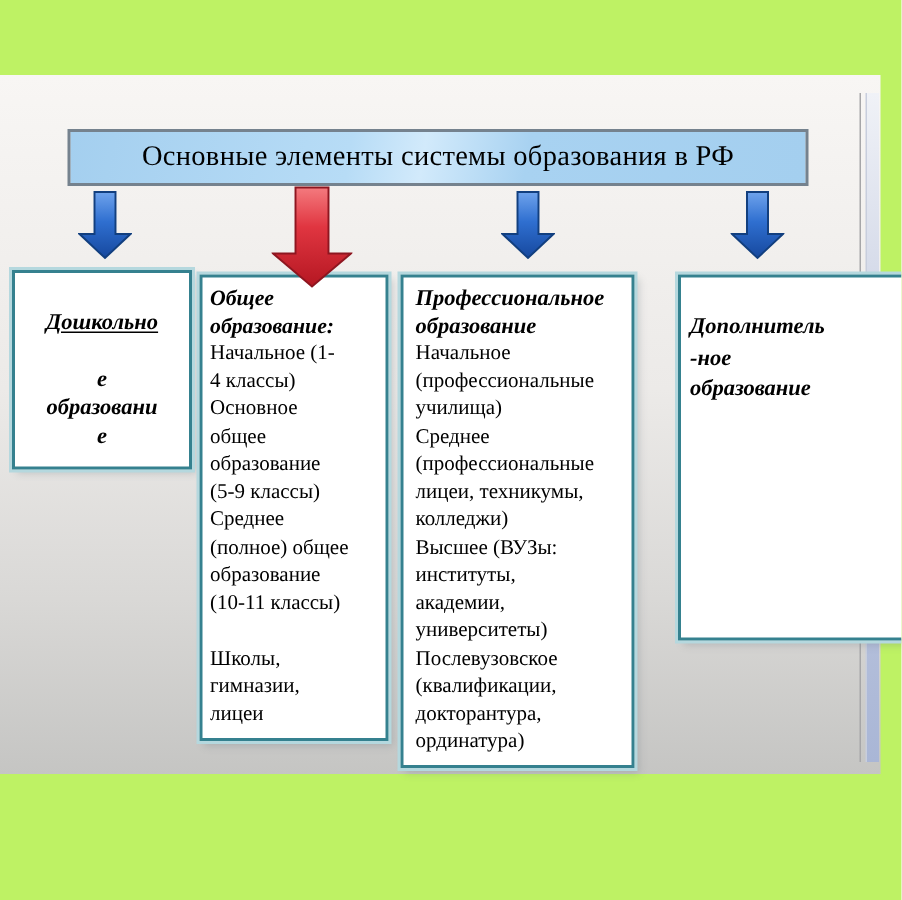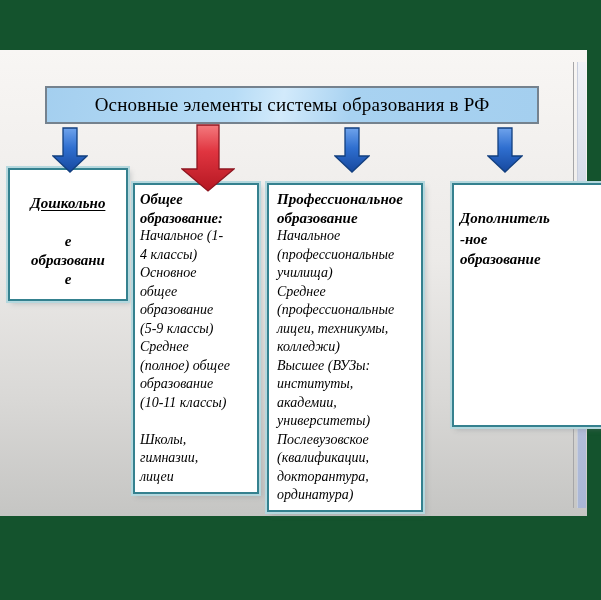--- a/index.html
+++ b/index.html
@@ -1,18 +1,18 @@
 <!DOCTYPE html>
 <html><head>
 <meta charset="utf-8">
 <style>
   html,body { margin:0; padding:0; background:#ffffff; }
   .stage {
     position:relative; width:601px; height:600px; overflow:hidden;
-    background:#14532d;
+    background:#bef264;
     font-family:"Liberation Serif","DejaVu Serif",serif;
     color:#000;
   }
   .slide-bg {
     position:absolute; left:0; top:50px; width:587px; height:466px;
     background:linear-gradient(180deg,#f8f6f4 0%,#eceae8 45%,#d9d8d6 75%,#c5c5c3 100%);
     z-index:0;
   }
   .side-line { position:absolute; left:573px; top:62px; width:1px; height:446px; background:#a6a6a8; z-index:1; }
   .side-bar  {
@@ -32,25 +32,25 @@
   .arrow-2 { left:181px; top:124px; }
   .arrow-3 { left:334px; top:127px; }
   .arrow-4 { left:487px; top:127px; }
   .box {
     position:absolute; box-sizing:border-box; background:#ffffff;
     border:2px solid #35818f;
     box-shadow:0 0 0 2px #b5d8de, 3px 3px 5px rgba(110,120,125,.30);
     z-index:2;
   }
   .bx-title { font-weight:bold; font-style:italic; white-space:pre-line; }
-  .bx-body  { white-space:pre-line;font-style:italic; }
+  .bx-body  { white-space:pre-line; }
   .u-line   { display:block; text-decoration:underline; text-underline-offset:2px; }
   .t-rest   { display:block; white-space:pre-line; }
 
-  .box-1 { left:8px;   top:168px; width:120px; height:133px; padding:5px 16px;  font-size:14px;  line-height:19px;   text-align:center; }
+  .box-1 { left:8px;   top:180px; width:120px; height:133px; padding:5px 16px;  font-size:14px;  line-height:19px;   text-align:center; }
   .box-1 .bx-title { font-size:15px; }
   .box-2 { left:133px; top:183px; width:126px; height:311px; padding:5px 5px;  font-size:14px;  line-height:18.5px; text-align:left; }
   .box-2 .bx-title { font-size:14.5px; }
   .box-3 { left:267px; top:183px; width:156px; height:329px; padding:5px 8px;  font-size:14px;  line-height:18.5px; text-align:left; }
   .box-3 .bx-title { font-size:15px; }
   .box-4 { left:452px; top:183px; width:156px; height:244px; padding:23px 6px;  font-size:14.5px; line-height:20.5px; text-align:left; }
   .box-4 .bx-title { font-size:15px; }
   .box-4 .bx-body  { text-align:center; }
 </style>
 </head>

